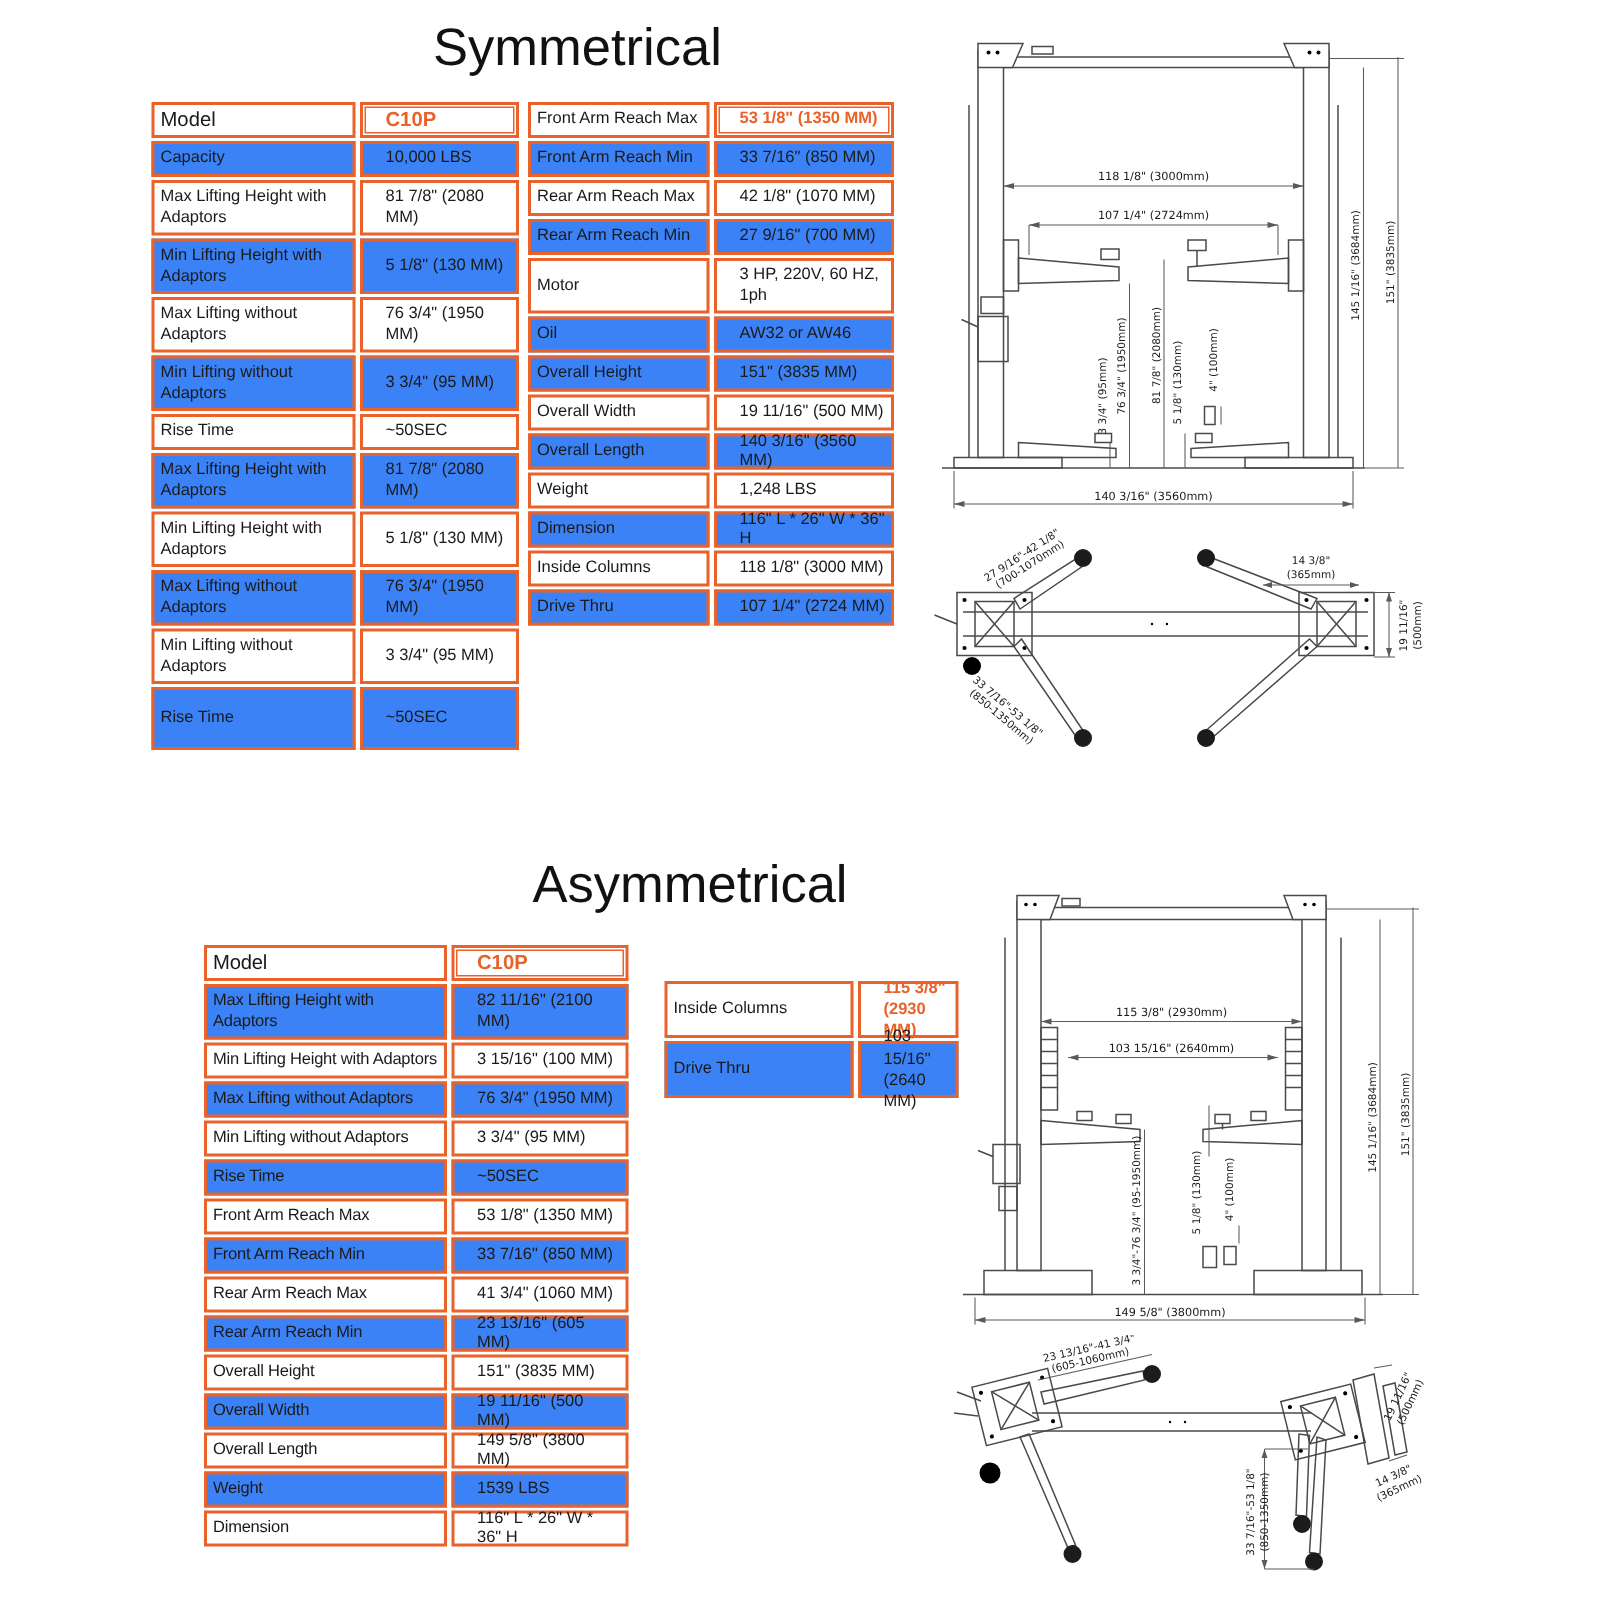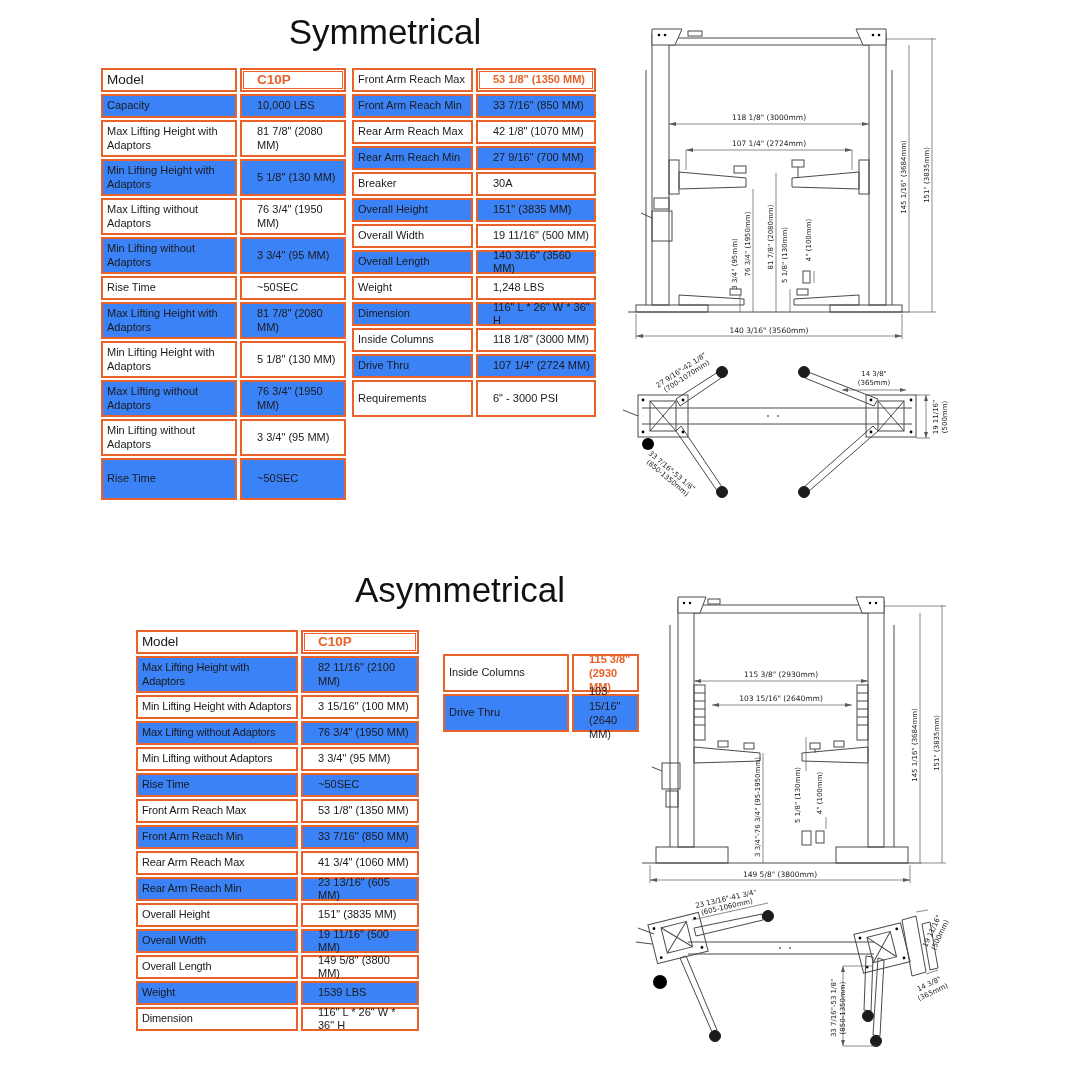--- a/index.html
+++ b/index.html
@@ -107,23 +107,27 @@
         <div class="cell val g">33 7/16" (850 MM)</div>
       </div>
     <div class="trow h24">
         <div class="cell lab">Rear Arm Reach Max</div>
         <div class="cell val">42 1/8" (1070 MM)</div>
       </div>
     <div class="trow h24">
         <div class="cell lab g">Rear Arm Reach Min</div>
         <div class="cell val g">27 9/16" (700 MM)</div>
       </div>
-    <div class="trow h24">
-        <div class="cell lab">Breaker</div>
-        <div class="cell val">30A</div>
+    <div class="trow h37">
+        <div class="cell lab">Motor</div>
+        <div class="cell val">3 HP, 220V, 60 HZ, 1ph</div>
+      </div>
+    <div class="trow h24">
+        <div class="cell lab g">Oil</div>
+        <div class="cell val g">AW32 or AW46</div>
       </div>
     <div class="trow h24">
         <div class="cell lab g">Overall Height</div>
         <div class="cell val g">151" (3835 MM)</div>
       </div>
     <div class="trow h24">
         <div class="cell lab">Overall Width</div>
         <div class="cell val">19 11/16" (500 MM)</div>
       </div>
     <div class="trow h24">
@@ -138,24 +142,20 @@
         <div class="cell lab g">Dimension</div>
         <div class="cell val g">116" L * 26" W * 36" H</div>
       </div>
     <div class="trow h24">
         <div class="cell lab">Inside Columns</div>
         <div class="cell val">118 1/8" (3000 MM)</div>
       </div>
     <div class="trow h24">
         <div class="cell lab g">Drive Thru</div>
         <div class="cell val g">107 1/4" (2724 MM)</div>
-      </div>
-    <div class="trow h37">
-        <div class="cell lab">Requirements</div>
-        <div class="cell val">6" - 3000 PSI</div>
       </div>
   </div>
 
   <div class="spec-table" id="tbl-a1" style="left:136px;top:630px;">
     <div class="trow h24 big">
         <div class="cell lab">Model</div>
         <div class="cell val orange ibx">C10P</div>
       </div>
     <div class="trow h37">
         <div class="cell lab g">Max Lifting Height with Adaptors</div>

